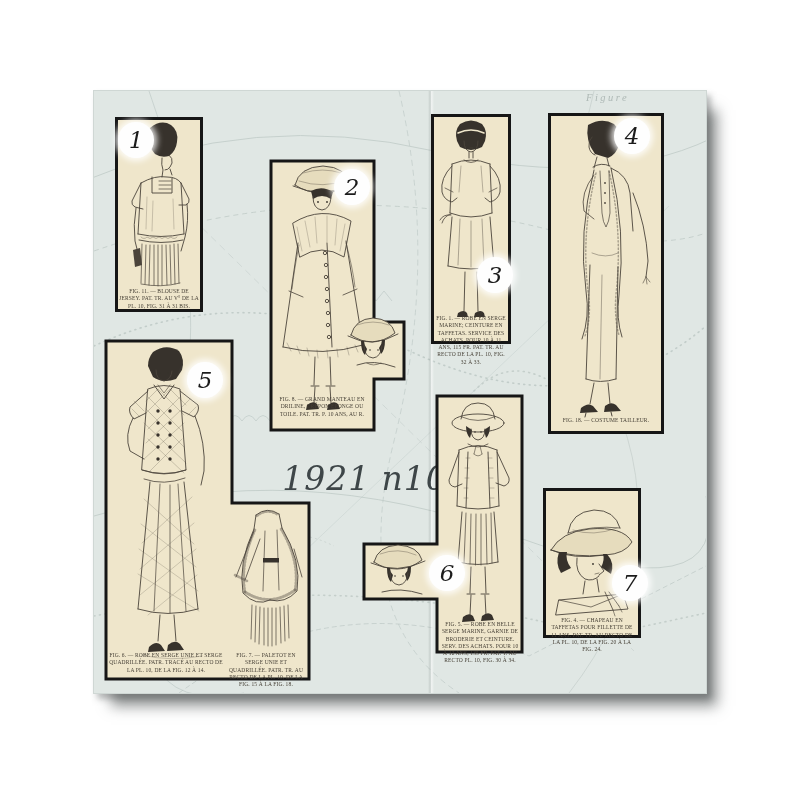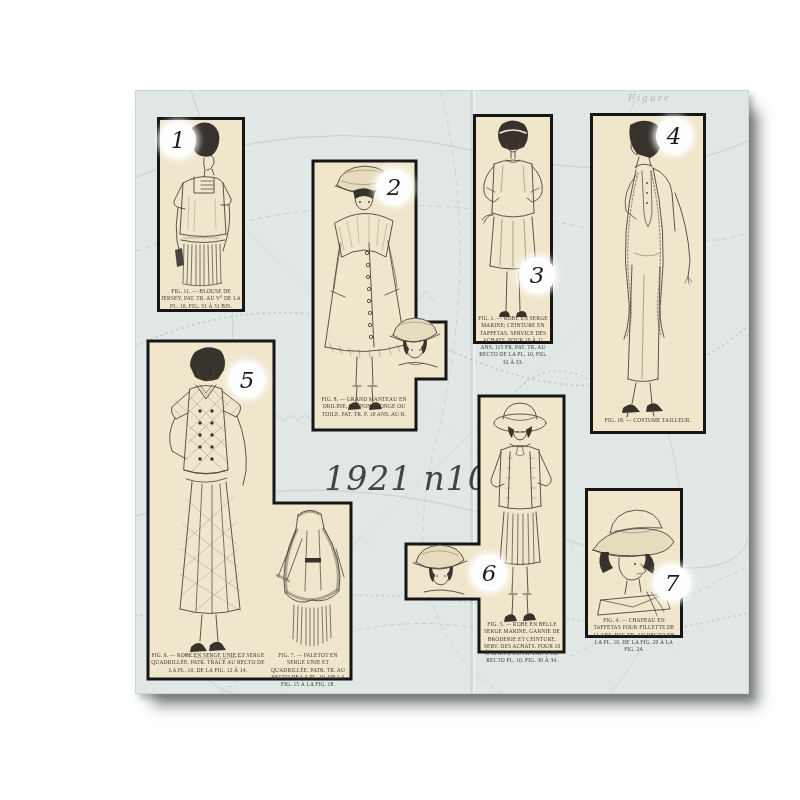--- a/index.html
+++ b/index.html
@@ -5,21 +5,20 @@
   html,body{margin:0;padding:0;}
   body{
     width:800px;height:800px;background:#ffffff;position:relative;
     font-family:"Liberation Serif",serif;overflow:hidden;
   }
   .sheet{
     position:absolute;left:93px;top:90px;width:612px;height:602px;
     background:#e0e7e4;
     box-shadow:14px 16px 13px -4px rgba(70,75,75,.6),4px 5px 6px rgba(70,75,75,.35);
     border:1px solid #cfd7d4;
-    margin-left:42px;
   }
   .bg-pattern{position:absolute;left:0;top:0;width:612px;height:602px;}
   .fold{
     position:absolute;left:334px;top:0;width:6px;height:100%;
     background:linear-gradient(90deg,rgba(110,122,119,0) 0%,rgba(110,122,119,.22) 35%,rgba(255,255,255,.55) 60%,rgba(110,122,119,0) 100%);
   }
   .watermark{
     position:absolute;left:492px;top:1px;font:10.5px "Liberation Serif",serif;
     color:#aeb9b6;letter-spacing:2.5px;font-style:italic;
   }

